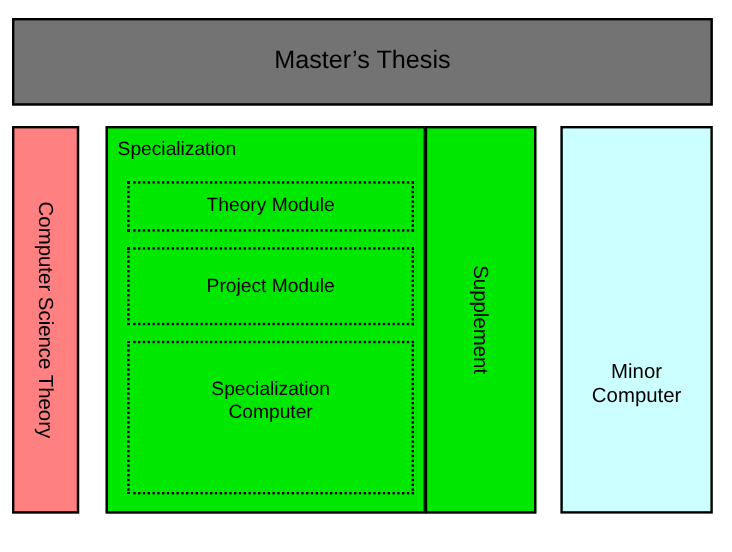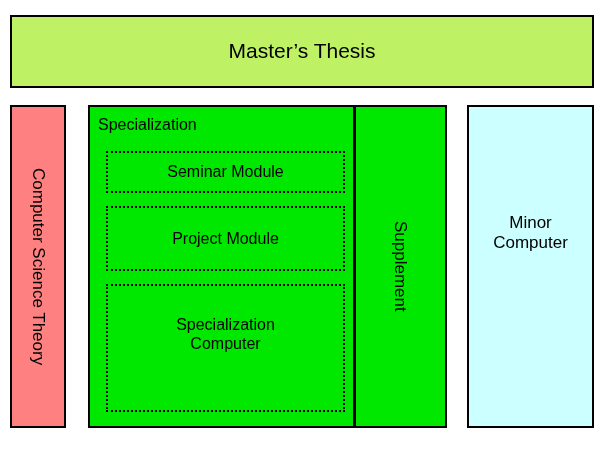--- a/index.html
+++ b/index.html
@@ -33,21 +33,21 @@
     text-align: center;
     line-height: 1.16;
   }
 
   
   #thesis-box {
     left: 10px;
     top: 15px;
     width: 584px;
     height: 73px;
-    background: #bef264;
+    background: #737373;
     font-size: 21px;
   }
 
   
   #theory-box {
     left: 10px;
     top: 105px;
     width: 56px;
     height: 323px;
     background: #ff8080;
@@ -122,21 +122,21 @@
   }
 
   
   #minor-subject-box {
     left: 467px;
     top: 105px;
     width: 127px;
     height: 323px;
     background: #ccffff;
     font-size: 17px;
-    align-items: flex-start;
+    align-items: center;
     padding-top: 106px;
   }
 
   .txt { display: block; }
 </style>
 </head>
 <body>
 
 <div id="diagram">
 
@@ -146,21 +146,21 @@
 
   <div class="box" id="theory-box">
     <span class="vertical-label">Computer Science Theory</span>
   </div>
 
   <div class="box" id="specialization-box">
 
     <span id="specialization-label">Specialization</span>
 
     <div class="module-box" id="seminar-module-box">
-      <span class="txt">Seminar Module</span>
+      <span class="txt">Theory Module</span>
     </div>
 
     <div class="module-box" id="project-module-box">
       <span class="txt">Project Module</span>
     </div>
 
     <div class="module-box" id="specialization-modules-box">
       <span class="txt" style="text-align:center;">
         <span class="txt">Specialization</span>
         <span class="txt">Computer</span>

